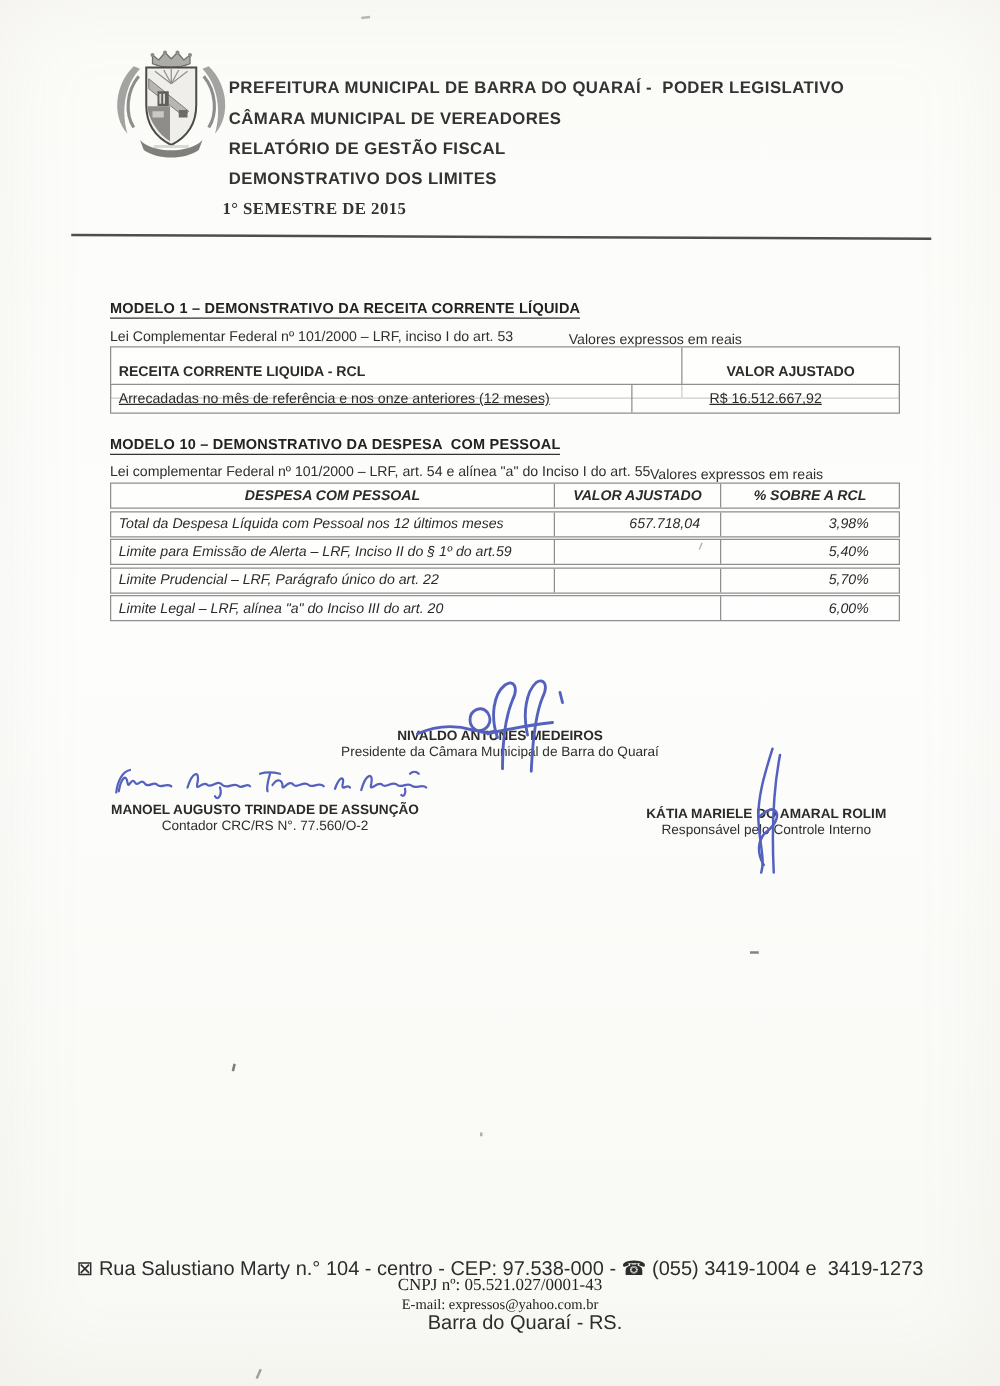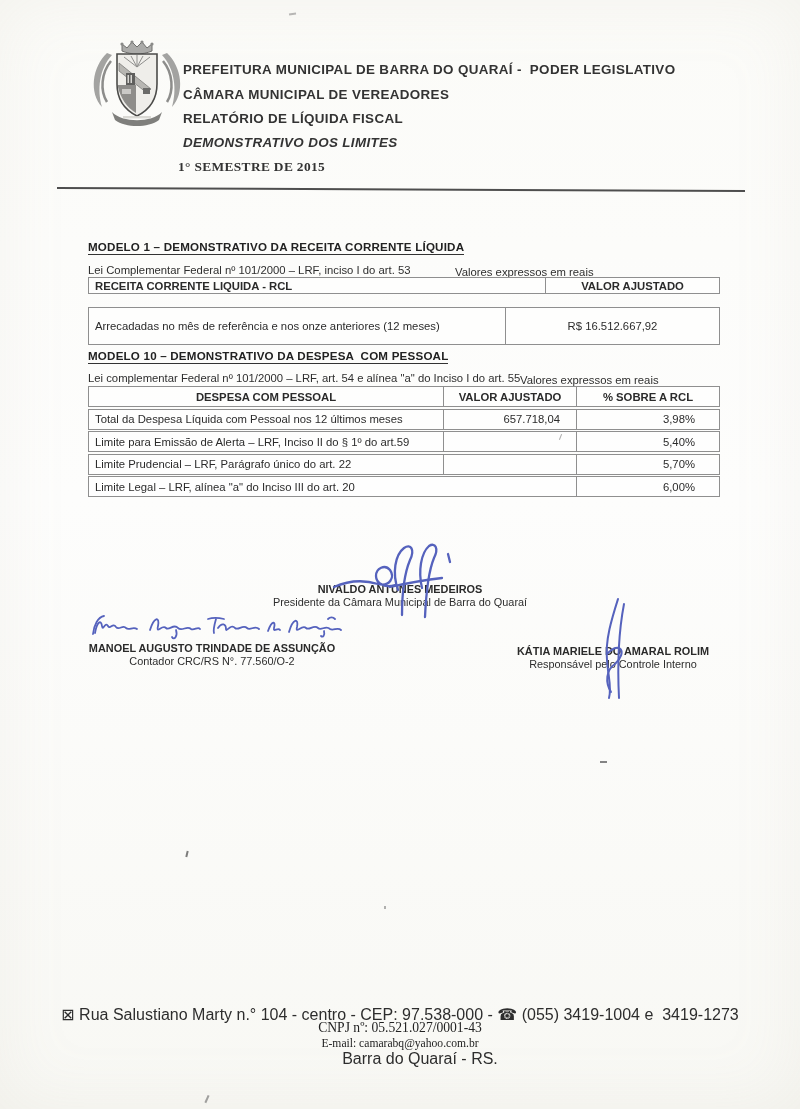--- a/index.html
+++ b/index.html
@@ -15,27 +15,27 @@
   .hline{position:absolute; left:183px; font-weight:bold; font-size:13.4px; letter-spacing:0.35px; color:#333; white-space:pre;}
   .hrule{position:absolute; left:57px; top:187px; width:688px; height:2.2px; background:#4e4e4e; transform:rotate(0.25deg); transform-origin:left center;}
   
   .sec-title{position:absolute; left:88px; font-weight:bold; font-size:11.6px; color:#222; border-bottom:1.4px solid #333; padding-bottom:1px; white-space:pre; letter-spacing:0.2px;}
   .law{position:absolute; font-size:11.3px; color:#2e2e2e; white-space:pre;}
   
   .tbox{position:absolute; left:88px; width:632px; border:1px solid #8f8f8f; box-sizing:border-box; display:flex; background:rgba(255,255,255,0.55);}
   .cell{display:flex; align-items:center; box-sizing:border-box; font-size:11.3px; white-space:pre;}
   .bold{font-weight:bold;}
   
-  .t1h{top:277px; height:17px;gap:40px;}
-  .t1r{top:307px; height:38px;}
+  .t1h{top:277px; height:42px;gap:40px;}
+  .t1r{top:307px; height:24px;text-decoration:underline;}
   .t1c1{width:416px; padding-left:6px;}
   .t1c2{flex:1; border-left:1px solid #8f8f8f; justify-content:center;}
   
   .t2wrap{position:absolute; left:88px; top:386px; width:632px;}
-  .t2box{border:1px solid #8f8f8f; box-sizing:border-box; display:flex; height:21px; margin-bottom:1.6px; background:rgba(255,255,255,0.55);}
+  .t2box{border:1px solid #8f8f8f; box-sizing:border-box; display:flex; height:21px; margin-bottom:1.6px; background:rgba(255,255,255,0.55);font-style:italic;}
   .t2c1{width:354px; padding-left:6px;}
   .t2c1w{width:487px; padding-left:6px;}
   .t2c2{width:133px; border-left:1px solid #8f8f8f; justify-content:flex-end; padding-right:16px;}
   .t2c3{flex:1; border-left:1px solid #8f8f8f; justify-content:flex-end; padding-right:24px;}
   .t2hc{justify-content:center; padding:0; font-weight:bold;}
   
   .sig-name{position:absolute; font-weight:bold; font-size:10.9px; color:#2a2a2a; text-align:center; white-space:pre;}
   .sig-role{position:absolute; font-size:10.9px; color:#2e2e2e; text-align:center; white-space:pre;}
   .ink{position:absolute; z-index:3;}
   
@@ -80,22 +80,22 @@
     <path d="M32,46 L50,46 L50,74 C41,69 34,58 32,48 Z" fill="#8e8d8a"></path>
     <rect x="36" y="50" width="9" height="5" fill="#d9d8d4" opacity="0.8"></rect>
     <rect x="57" y="49" width="7" height="6" fill="#6b6b69"></rect>
 
     <path d="M26,73 C36,84 66,84 76,73 L73,81 C62,89 40,89 29,81 Z" fill="#7f7f7c"></path>
     <rect x="37" y="77" width="28" height="2.4" fill="#d3d2ce" opacity="0.85"></rect>
   </svg>
 
   <div class="hline" style="top:87px;">CÂMARA MUNICIPAL DE VEREADORES</div>
   <div class="hline" style="top:62px;">PREFEITURA MUNICIPAL DE BARRA DO QUARAÍ -  PODER LEGISLATIVO</div>
-  <div class="hline" style="top:111px;">RELATÓRIO DE LÍQUIDA FISCAL</div>
-  <div class="hline" style="top:135px;font-style:italic;">DEMONSTRATIVO DOS LIMITES</div>
+  <div class="hline" style="top:111px;">RELATÓRIO DE GESTÃO FISCAL</div>
+  <div class="hline" style="top:135px;">DEMONSTRATIVO DOS LIMITES</div>
   <div class="hline" style="top:159px; left:178px;font-family:Liberation Serif, serif;">1° SEMESTRE DE 2015</div>
   <div class="hrule"></div>
 
   <div class="sec-title" style="top:240px;">MODELO 1 – DEMONSTRATIVO DA RECEITA CORRENTE LÍQUIDA</div>
   <div class="law" style="left:88px; top:264px;">Lei Complementar Federal nº 101/2000 – LRF, inciso I do art. 53</div>
   <div class="law" style="left:455px; top:266px;">Valores expressos em reais</div>
 
   <div class="tbox t1h">
     <div class="cell t1c1 bold">RECEITA CORRENTE LIQUIDA - RCL</div>
     <div class="cell t1c2 bold">VALOR AJUSTADO</div>
@@ -171,21 +171,21 @@
       <path d="M30,3 C24,22 17,44 19,64 C20,80 24,92 21,102"></path>
       <path d="M19,58 C32,44 40,56 27,68 C18,74 17,86 23,96"></path>
       <path d="M36,8 C31,34 29,62 31,102"></path>
     </g>
   </svg>
   <div class="sig-name" style="left:463px; top:645px; width:300px;">KÁTIA MARIELE DO AMARAL ROLIM</div>
   <div class="sig-role" style="left:463px; top:658px; width:300px;">Responsável pelo Controle Interno</div>
 
   <div class="foot f-sans" style="top:1005px;"><span>⊠</span> <span>Rua Salustiano Marty n.° 104 - centro - CEP: 97.538-000 -</span> <span>☎</span> <span>(055) 3419-1004 e  3419-1273</span></div>
   <div class="foot f-serif" style="top:1020px; font-size:13.6px;">CNPJ nº: 05.521.027/0001-43</div>
-  <div class="foot f-serif" style="top:1037px; font-size:11.6px;">E-mail: camarabq@yahoo.com.br</div>
+  <div class="foot f-serif" style="top:1037px; font-size:11.6px;">E-mail: expressos@yahoo.com.br</div>
   <div class="foot f-sans" style="top:1050px;margin-left:20px;">Barra do Quaraí - RS.</div>
 
   <div class="speck" style="left:289px; top:13px;  width:7px; height:1.6px; opacity:.45; transform:rotate(-8deg);"></div>
   <div class="speck" style="left:560px; top:434px; width:1.4px; height:6px; opacity:.55; transform:rotate(22deg);"></div>
   <div class="speck" style="left:600px; top:761px; width:7px; height:1.8px; opacity:.8;"></div>
   <div class="speck" style="left:186px; top:851px; width:2px; height:6px; opacity:.85; transform:rotate(14deg);"></div>
   <div class="speck" style="left:384px; top:906px; width:2px; height:3px; opacity:.5;"></div>
   <div class="speck" style="left:206px; top:1095px; width:1.6px; height:8px; opacity:.6; transform:rotate(24deg);"></div>
 
 </div>

